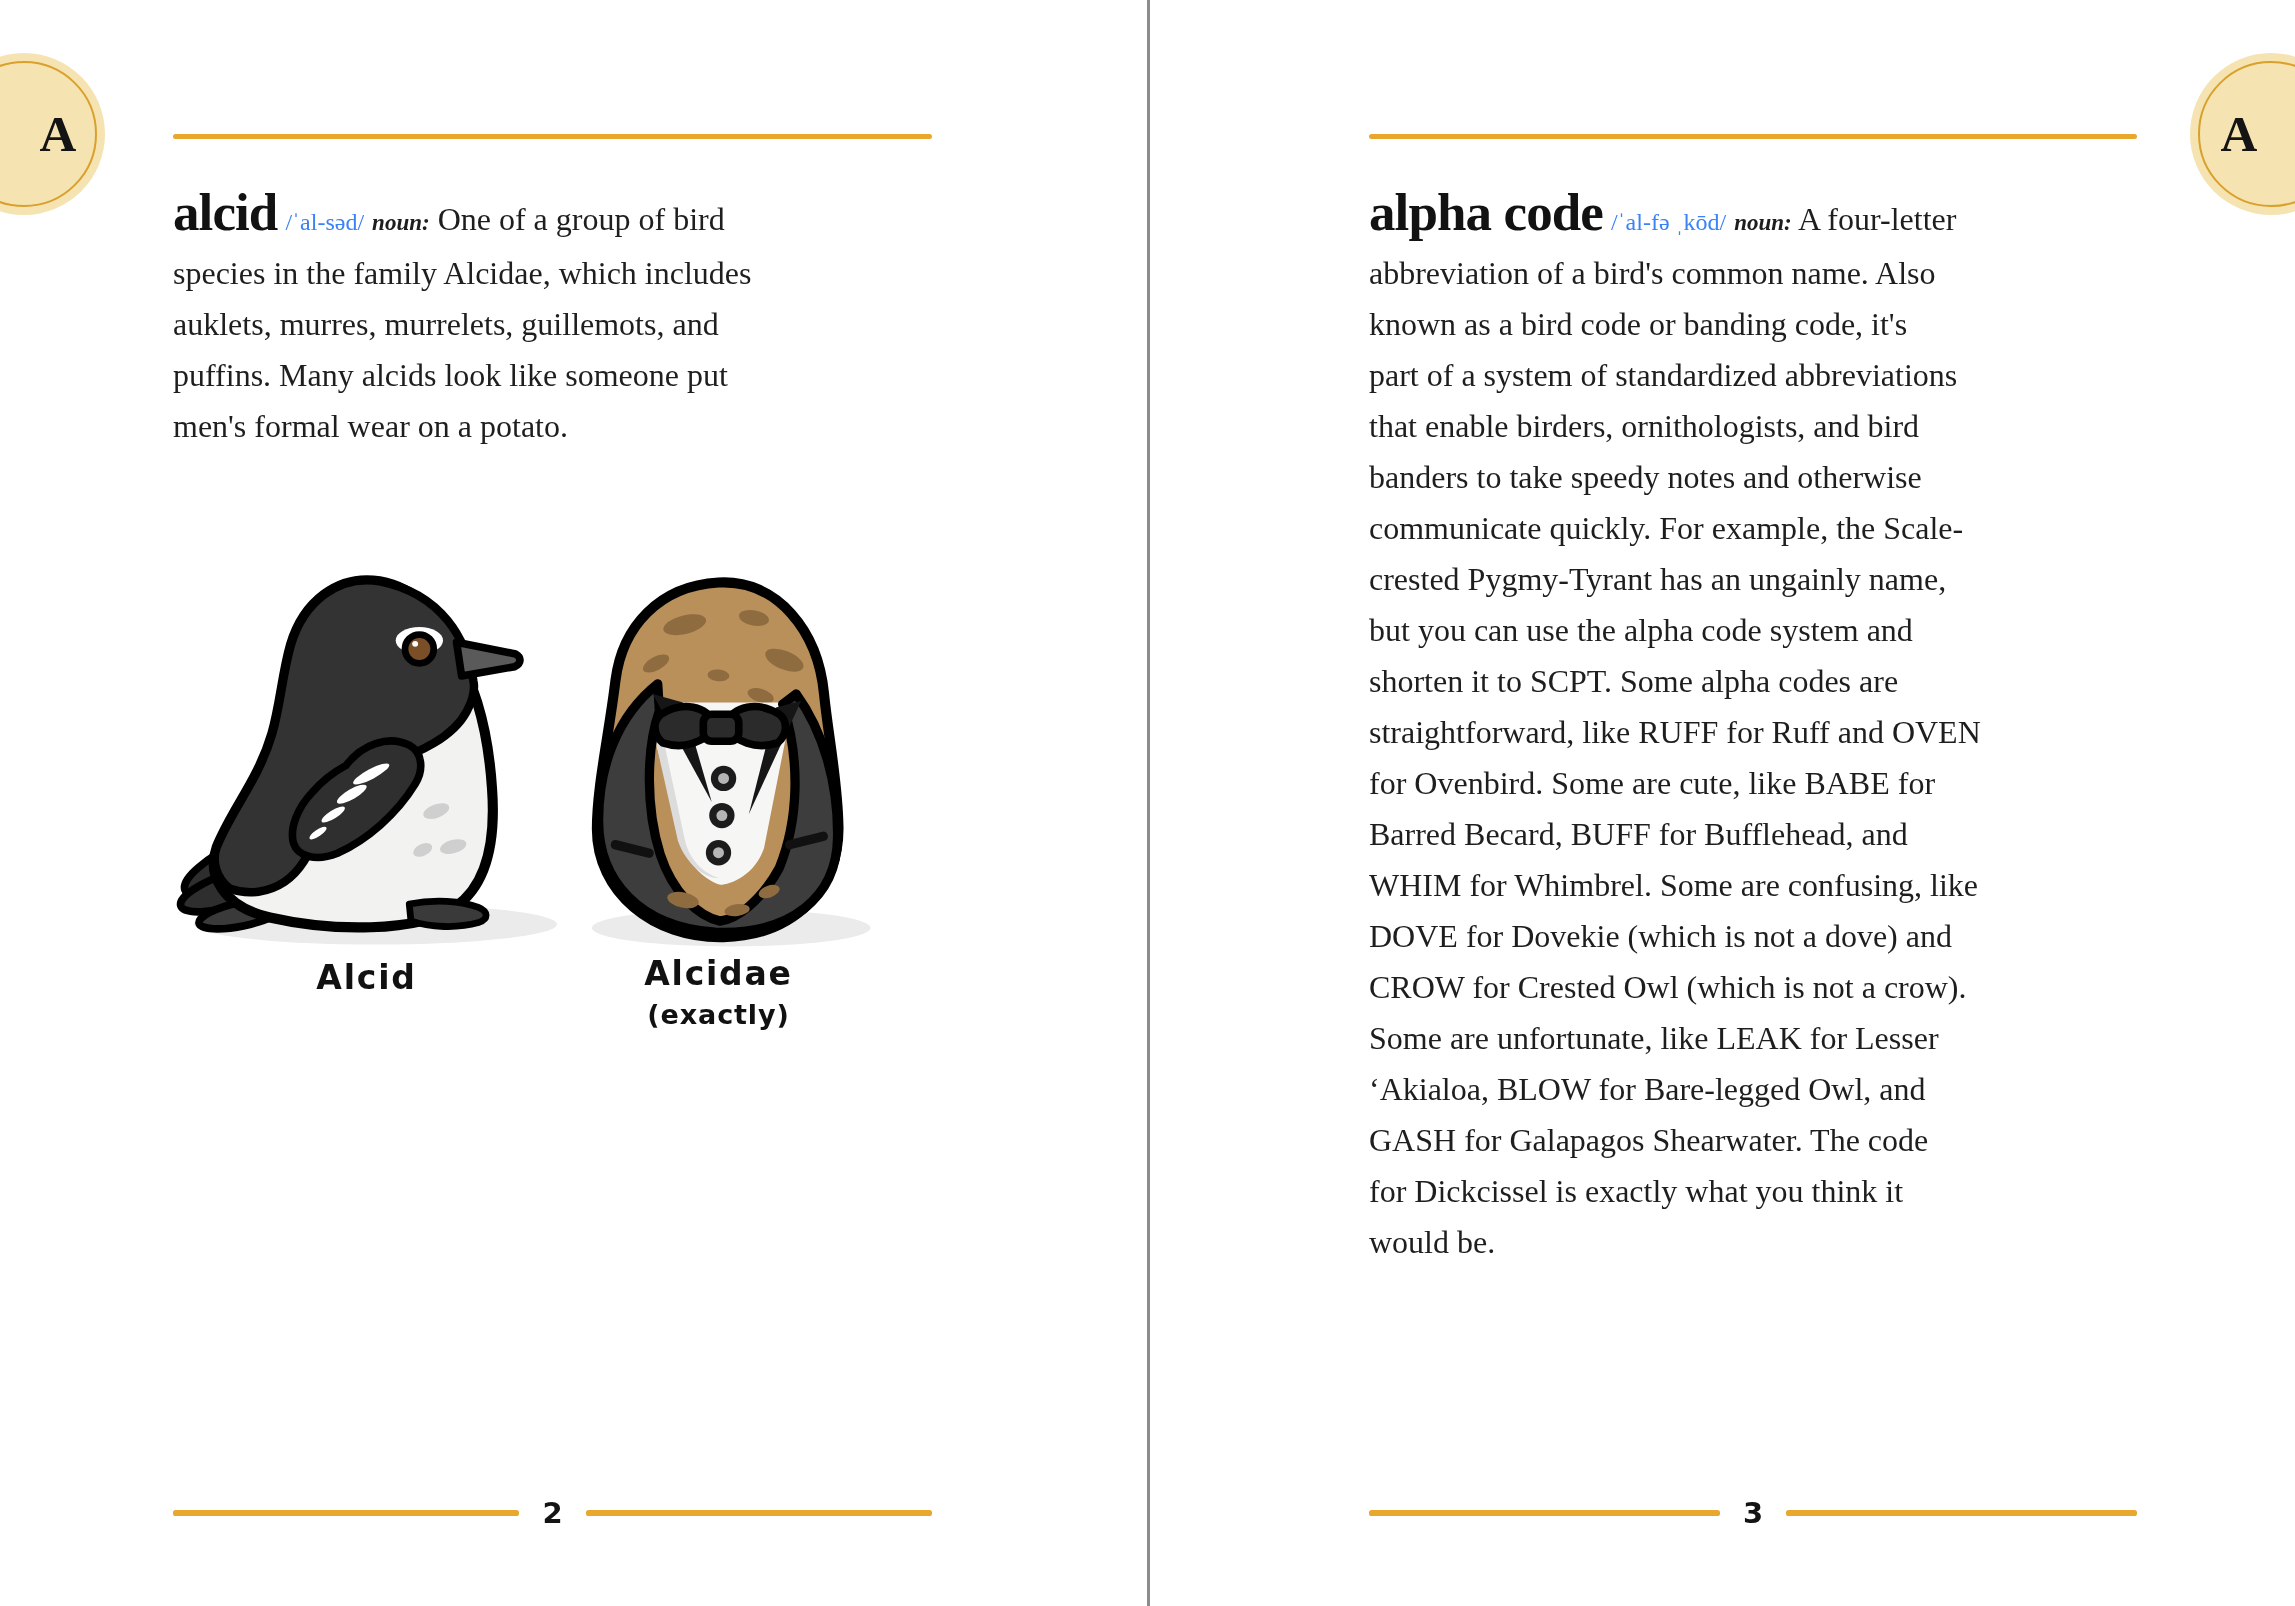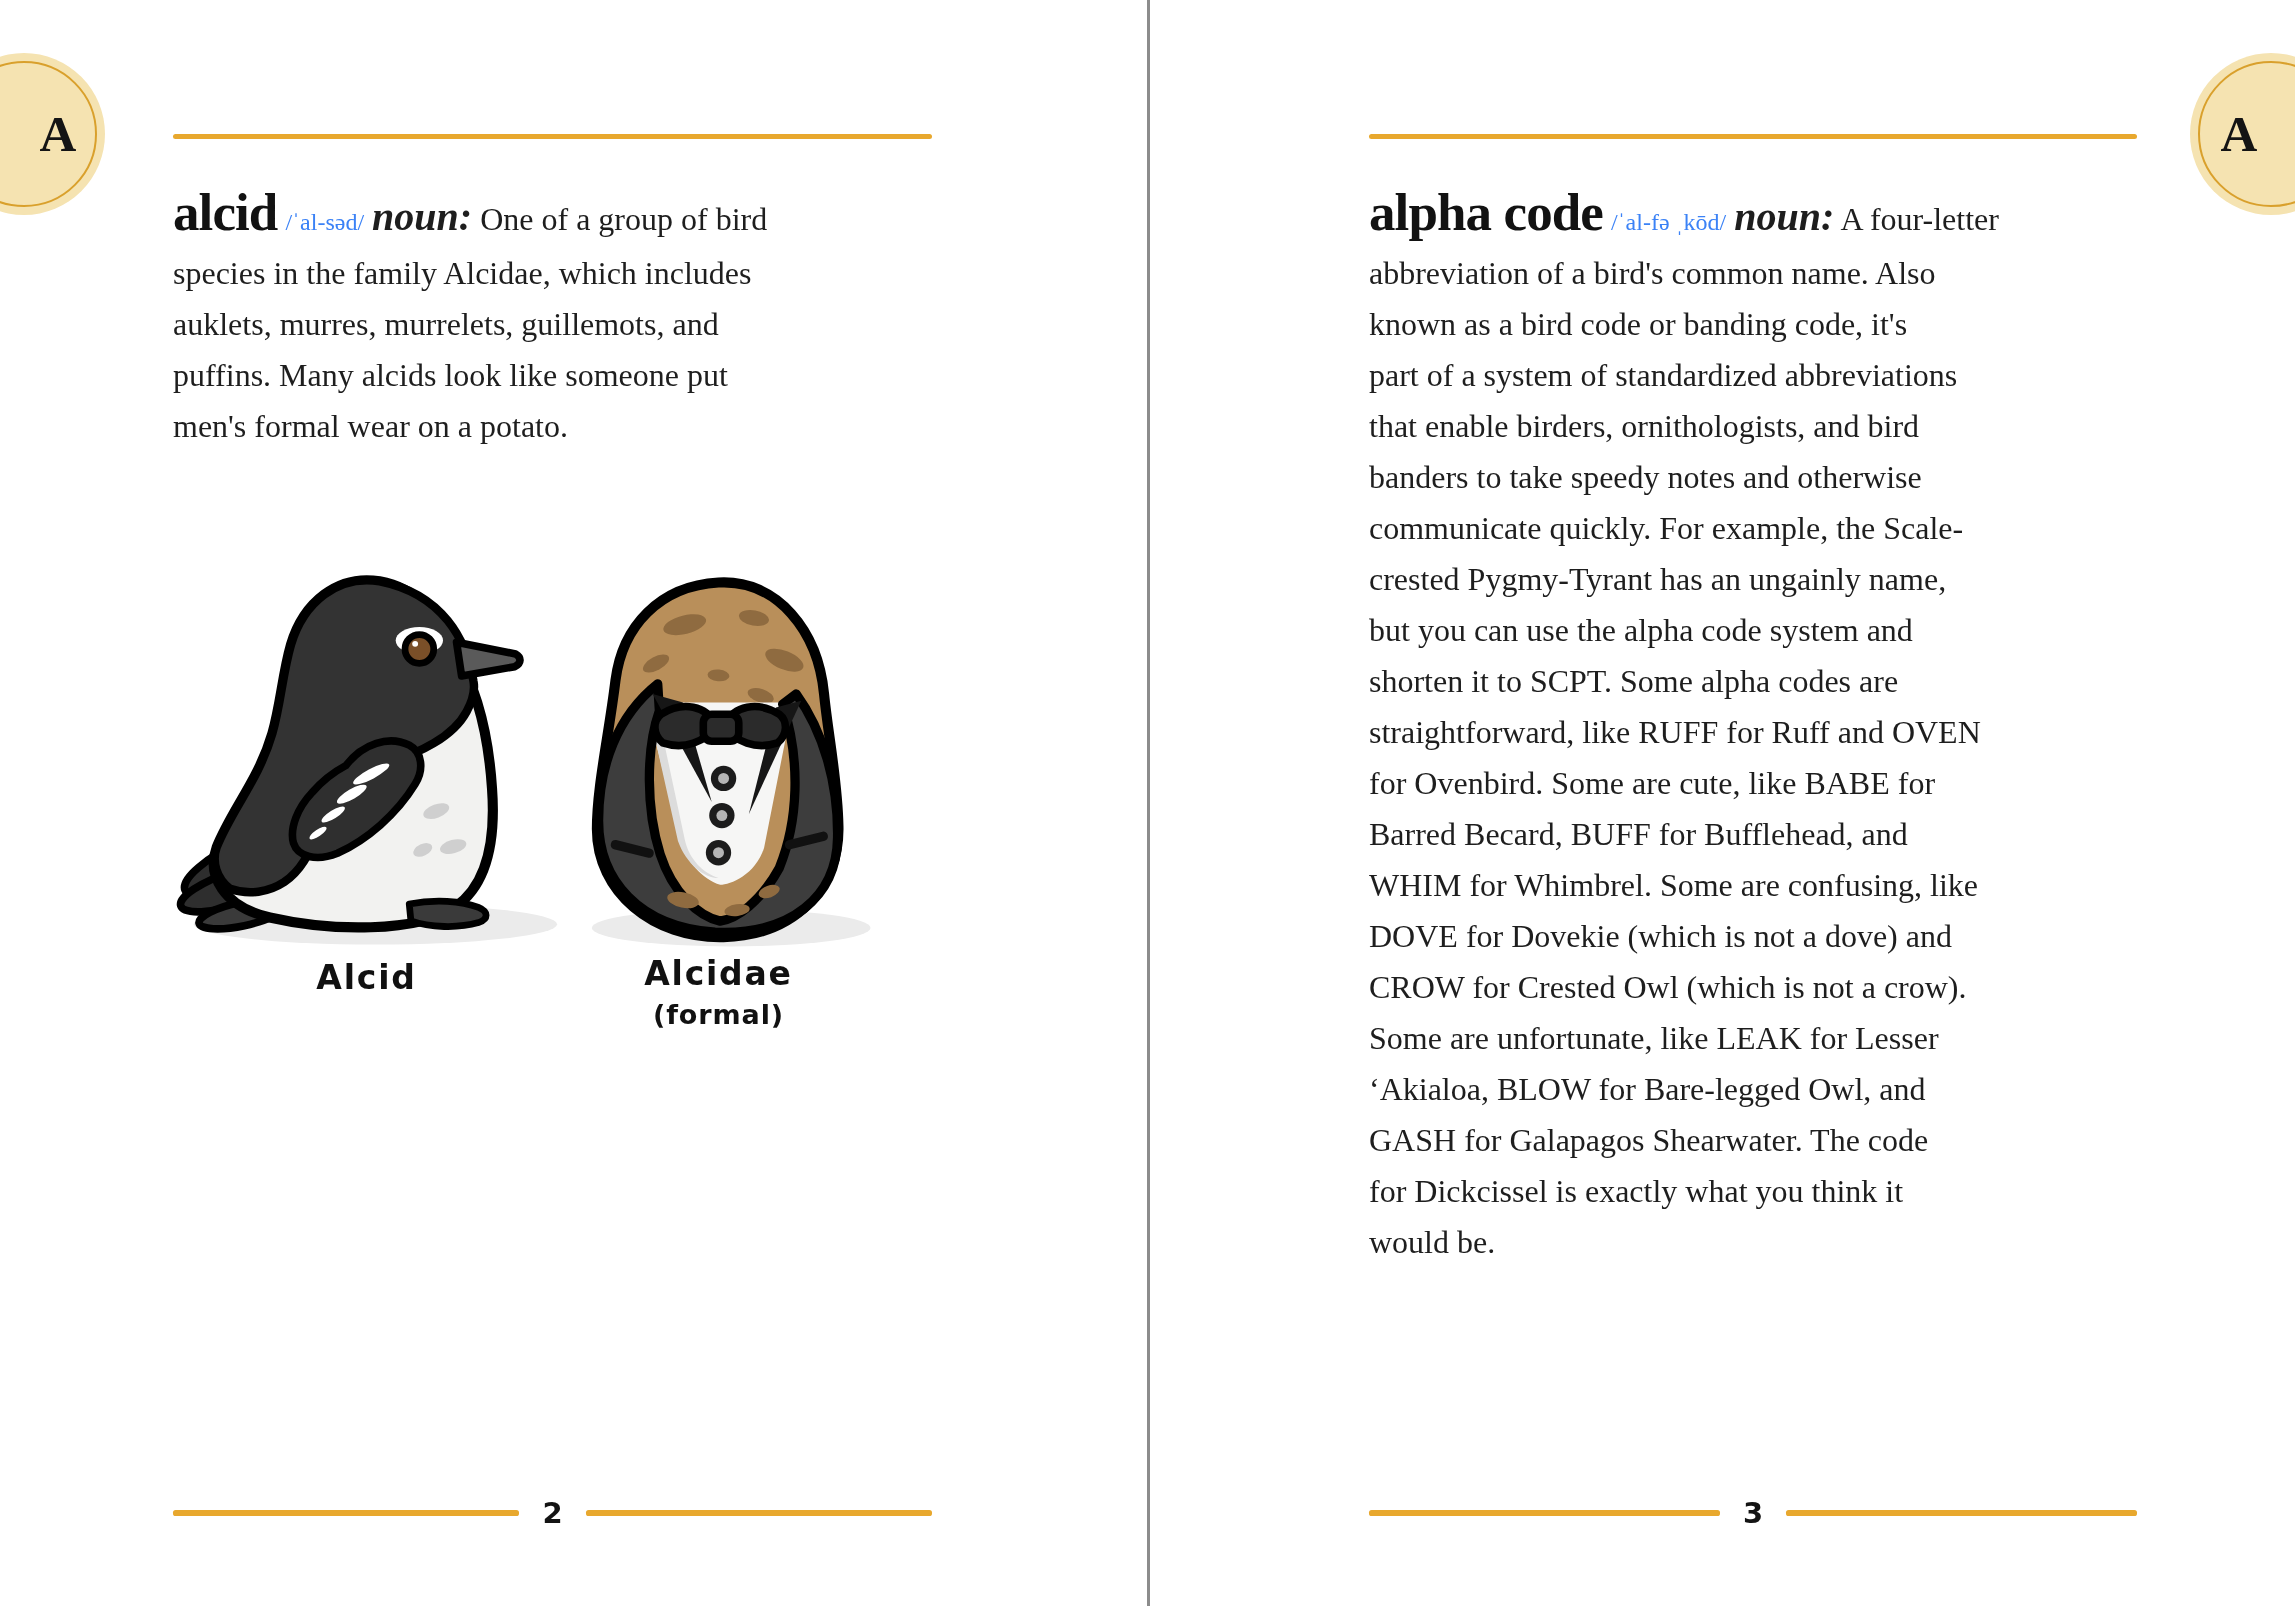--- a/index.html
+++ b/index.html
@@ -24,21 +24,21 @@
   .toprule{position:absolute;top:134px;height:5.3px;background:#e8a82e;border-radius:2.6px;}
   .page-left .toprule{left:173px;width:759px;}
   .page-right .toprule{left:221px;width:768px;}
 
   
   .entry{position:absolute;top:187px;margin:0;font-size:32px;line-height:51px;color:#1e1e1e;}
   .page-left .entry{left:173px;width:780px;}
   .page-right .entry{left:221px;width:791px;}
   .headword{font-weight:bold;font-size:53px;line-height:51px;letter-spacing:-0.9px;color:#121212;}
   .pron{font-family:Liberation Serif, serif;font-size:24px;color:#3b82f6;}
-  .pos{font-weight:bold;font-style:italic;font-size:40px;}
+  .pos{font-weight:bold;font-style:italic;font-size:23px;}
   .body-text{white-space:pre-line;text-align:right;}
 
   
   .illustration{position:absolute;left:159px;top:556px;width:803px;height:565px;}
   .fig{position:absolute;text-align:center;}
   .fig-bird{left:0;top:0;width:415px;}
   .fig-potato{left:396px;top:13.2px;width:327px;}
   .caption-title{font-family:"DejaVu Sans",sans-serif;font-weight:bold;font-size:33px;
                  letter-spacing:1.8px;line-height:42px;color:#111;}
   .caption-sub{font-family:"DejaVu Sans",sans-serif;font-weight:bold;font-size:27px;
@@ -156,21 +156,21 @@
               <circle cx="190" cy="336" r="6.5" fill="#b5b5b5"></circle>
           </g>
 
           <g fill="#8f6b40">
             <ellipse cx="148" cy="392" rx="19" ry="9" transform="rotate(12 148 392)"></ellipse>
             <ellipse cx="212" cy="404" rx="15" ry="7" transform="rotate(-8 212 404)"></ellipse>
             <ellipse cx="250" cy="382" rx="13" ry="7" transform="rotate(-20 250 382)"></ellipse>
           </g>
         </svg>
         <div class="caption-title">Alcidae</div>
-        <div class="caption-sub">(formal)</div>
+        <div class="caption-sub">(exactly)</div>
       </div>
     </div>
 
     <div class="footer">
       <div class="footrule"></div>
       <span class="pagenum">2</span>
       <div class="footrule"></div>
     </div>
   </div>
 

